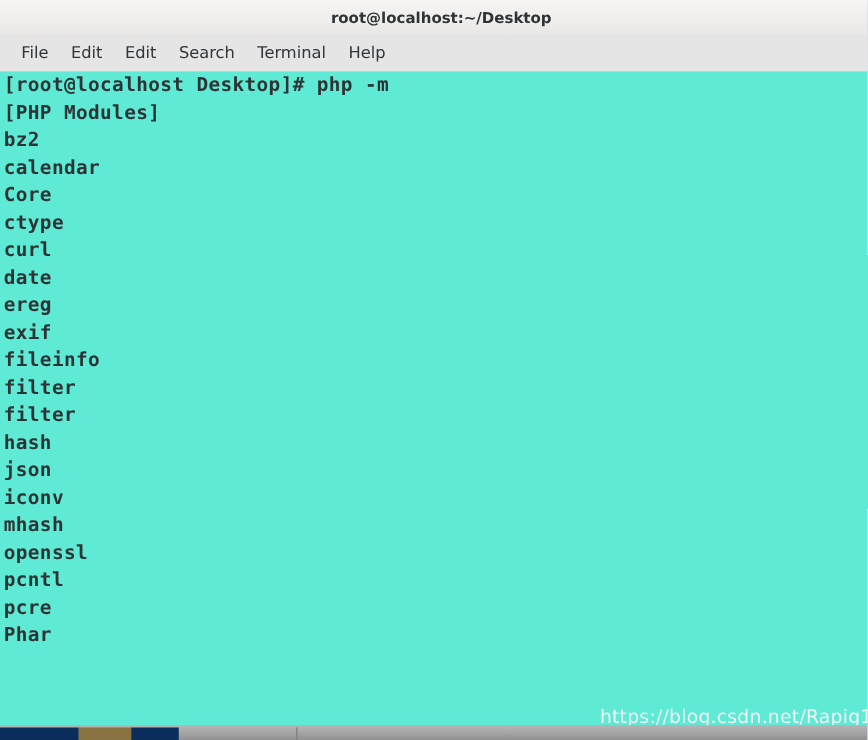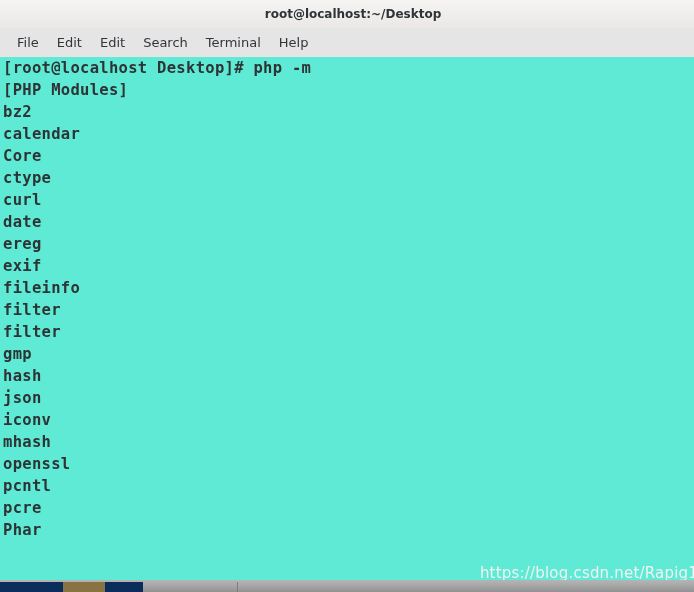--- a/index.html
+++ b/index.html
@@ -155,21 +155,20 @@
         <div class="term-line">calendar</div>
         <div class="term-line">Core</div>
         <div class="term-line">ctype</div>
         <div class="term-line">curl</div>
         <div class="term-line">date</div>
         <div class="term-line">ereg</div>
         <div class="term-line">exif</div>
         <div class="term-line">fileinfo</div>
         <div class="term-line">filter</div>
         <div class="term-line">filter</div>
-        <div class="term-line">gmp</div>
         <div class="term-line">hash</div>
         <div class="term-line">json</div>
         <div class="term-line">iconv</div>
         <div class="term-line">mhash</div>
         <div class="term-line">openssl</div>
         <div class="term-line">pcntl</div>
         <div class="term-line">pcre</div>
         <div class="term-line">Phar</div>
       </div>
   </div>

